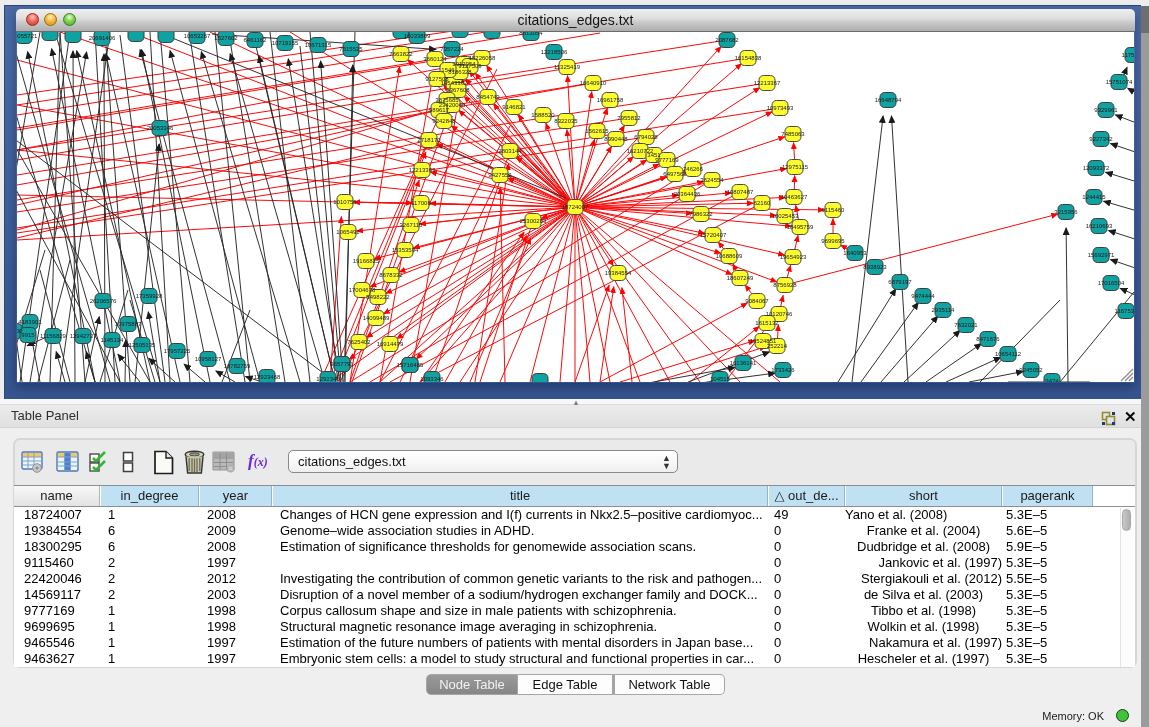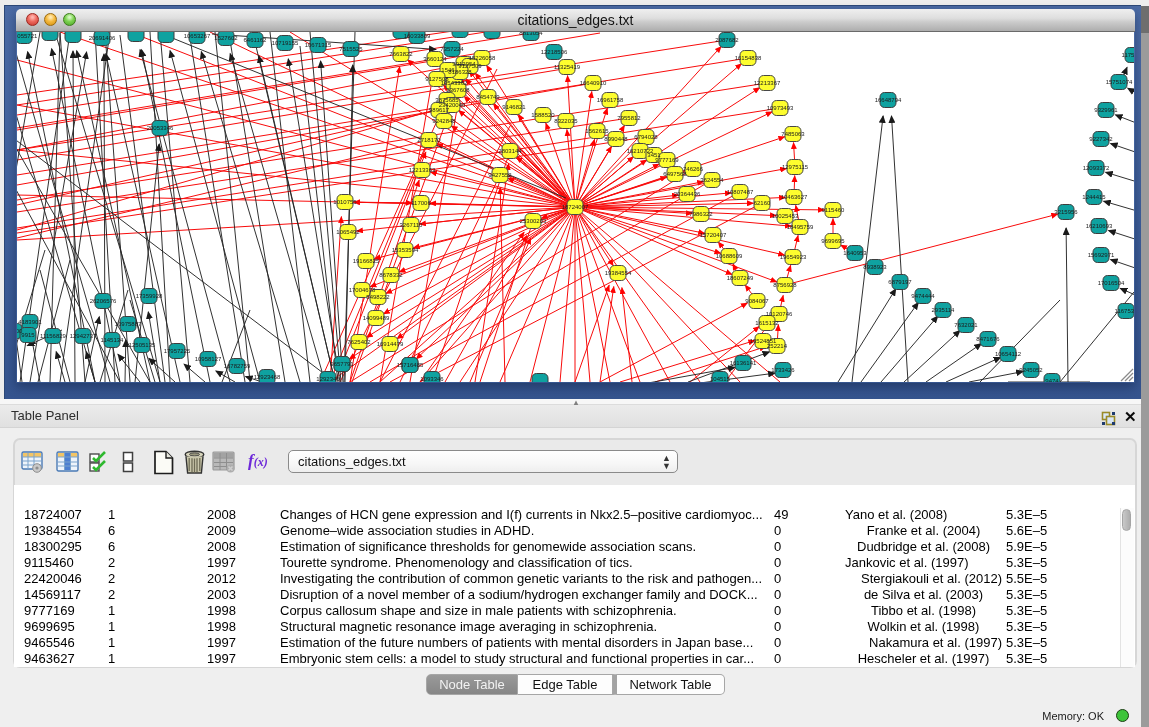--- a/index.html
+++ b/index.html
@@ -40,21 +40,21 @@
 .th.gray{background:linear-gradient(#f8f8f8,#e3e3e3);border-right:1px solid #b5b5b5}
 .row{position:absolute;left:0;width:1106px;height:16px;line-height:16px;color:#000;white-space:nowrap}
 .c{position:absolute;top:0;height:16px;overflow:hidden}
 #vscroll{left:1120px;top:508px;width:14px;height:159px;background:#fcfcfc;border-left:1px solid #e3e3e3}
 #vthumb{left:1122px;top:509px;width:9px;height:22px;background:linear-gradient(90deg,#c9c9c9,#adadad);border:1px solid #a5a5a5;border-radius:5px}
 
 #tabs{left:426px;top:674px;height:21px}
 .tab{position:absolute;top:0;height:21px;font-size:13px;line-height:20px;text-align:center;color:#111;background:#fdfdfd;border:1px solid #a6a6a6}
 #tab1{left:0;width:92px;background:linear-gradient(#9a9a9a,#868686);color:#f2f2f2;border-radius:5px 0 0 5px}
 #tab2{left:92px;width:95px;border-left:none}
-#tab3{left:187px;width:112px;border-left:4px solid #a3a3a3;border-radius:0 5px 5px 0}
+#tab3{left:187px;width:112px;border-left:2px solid #a3a3a3;border-radius:0 5px 5px 0}
 #mem{left:0;top:705px;width:1141px;height:22px;font-size:11px;color:#1a1a1a}
 #mem .t{position:absolute;right:37px;top:5px}
 #mem .dot{position:absolute;right:12px;top:4px;width:13px;height:13px;border-radius:50%;background:#3ec43a;border:1.5px solid #1c3f14}
 
 #fdock{left:1101px;top:411px}
 #xclose{left:1124px;top:408px;font-size:15px;font-weight:bold;color:#090909}
 </style></head>
 <body>
 <div id="stage">
   <div id="topstrip" class="abs"></div>
@@ -663,20 +663,29 @@
     <rect x="1" y="2" width="21" height="18" rx="1" fill="#b9b9b9" stroke="#999" stroke-width="1.2"></rect>
     <rect x="2" y="3" width="19" height="4.5" fill="#a3a3a3"></rect>
     <path d="M2 8h19M2 12.5h19M2 16.5h19M8 3v17M14.5 3v17" stroke="#8e8e8e" stroke-width="1"></path>
     <circle cx="18.5" cy="18.5" r="4" fill="#adadad"></circle>
     <path d="M16.5 16.5 l4 4 M20.5 16.5 l-4 4" stroke="#cfcfcf" stroke-width="1.6"></path>
   </svg></div>
   <div class="ic" style="left:248px;top:451px;font-family:'Liberation Serif',serif;font-size:17px;font-style:italic;font-weight:bold;color:#6d28d9">f<span style="font-size:12px">(x)</span></div>
   <div id="dd" class="abs">citations_edges.txt<span class="arr">▲<br>▼</span></div>
 
   <div id="tbl" class="abs">
+    <div id="thead">
+      <span class="th gray" style="left:0;width:86px">name</span>
+      <span class="th" style="left:87px;width:98px">in_degree</span>
+      <span class="th" style="left:186px;width:72px">year</span>
+      <span class="th" style="left:259px;width:495px">title</span>
+      <span class="th" style="left:755px;width:76px">△ out_de...</span>
+      <span class="th" style="left:832px;width:156px">short</span>
+      <span class="th" style="left:989px;width:90px">pagerank</span>
+    </div>
     <div class="row" style="top:22px">
         <span class="c" style="left:10px;width:76px">18724007</span>
         <span class="c" style="left:94px;width:90px">1</span>
         <span class="c" style="left:193px;width:64px">2008</span>
         <span class="c" style="left:266px;width:487px">Changes of HCN gene expression and I(f) currents in Nkx2.5–positive cardiomyoc...</span>
         <span class="c" style="left:760px;width:70px">49</span>
         <span class="c" style="left:831px;width:157px;">Yano et al. (2008)</span>
         <span class="c" style="left:992px;width:87px">5.3E–5</span>
       </div>
 <div class="row" style="top:38px">
@@ -694,23 +703,22 @@
         <span class="c" style="left:193px;width:64px">2008</span>
         <span class="c" style="left:266px;width:487px">Estimation of significance thresholds for genomewide association scans.</span>
         <span class="c" style="left:760px;width:70px">0</span>
         <span class="c" style="left:831px;width:157px;text-align:center">Dudbridge et al. (2008)</span>
         <span class="c" style="left:992px;width:87px">5.9E–5</span>
       </div>
 <div class="row" style="top:70px">
         <span class="c" style="left:10px;width:76px">9115460</span>
         <span class="c" style="left:94px;width:90px">2</span>
         <span class="c" style="left:193px;width:64px">1997</span>
-        <span class="c" style="left:266px;width:487px">Tourette syndrome. Phenomenology and classification of tics.</span>
-        <span class="c" style="left:760px;width:70px">0</span>
-        <span class="c" style="left:831px;width:157px;text-align:left">Jankovic et al. (1997)</span>
+        <span class="c" style="left:760px;width:70px">0</span>
+        <span class="c" style="left:831px;width:157px;text-align:right">Jankovic et al. (1997)</span>
         <span class="c" style="left:992px;width:87px">5.3E–5</span>
       </div>
 <div class="row" style="top:86px">
         <span class="c" style="left:10px;width:76px">22420046</span>
         <span class="c" style="left:94px;width:90px">2</span>
         <span class="c" style="left:193px;width:64px">2012</span>
         <span class="c" style="left:266px;width:487px">Investigating the contribution of common genetic variants to the risk and pathogen...</span>
         <span class="c" style="left:760px;width:70px">0</span>
         <span class="c" style="left:831px;width:157px;text-align:right">Stergiakouli et al. (2012)</span>
         <span class="c" style="left:992px;width:87px">5.5E–5</span>

